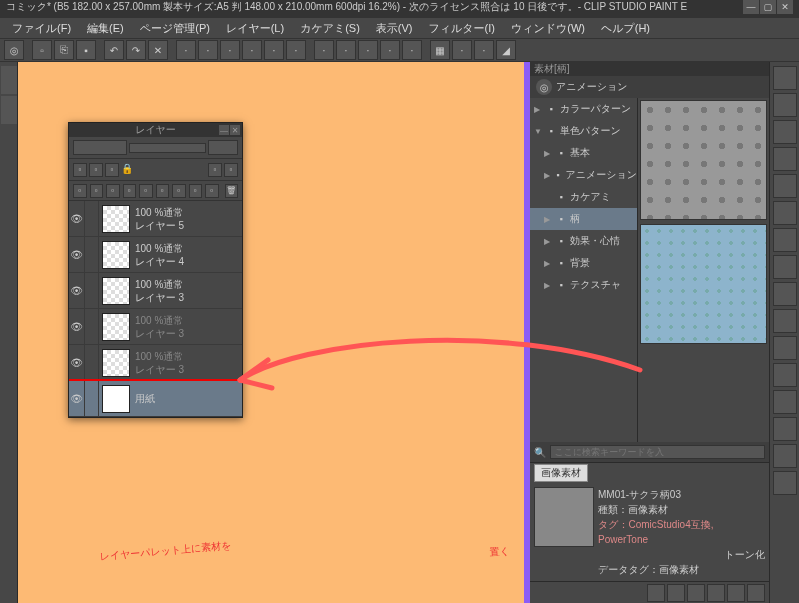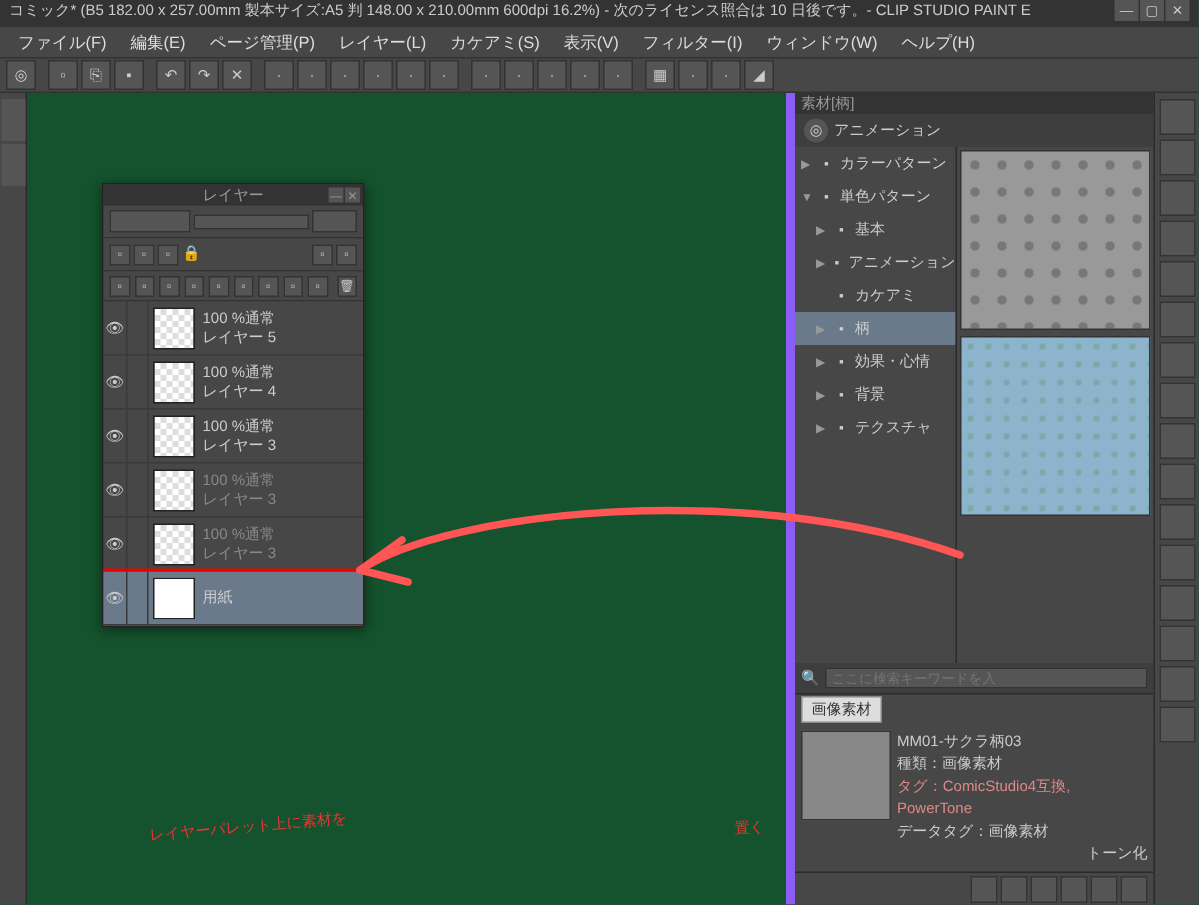--- a/index.html
+++ b/index.html
@@ -9,21 +9,21 @@
 .win-btns{display:flex;gap:1px}
 .win-btn{width:16px;height:14px;background:#555;color:#ccc;display:flex;align-items:center;justify-content:center;font-size:9px}
 .menubar{height:20px;background:#474747;display:flex;align-items:center;padding:0 4px}
 .menu-item{color:#ddd;padding:2px 8px;font-size:11px}
 .toolbar{height:24px;background:#474747;border-top:1px solid #333;border-bottom:1px solid #333;display:flex;align-items:center;padding:0 4px;gap:2px}
 .tbtn{width:20px;height:20px;background:#555;border:1px solid #333;display:flex;align-items:center;justify-content:center;color:#ccc;font-size:10px}
 .tbtn.sep{width:4px;background:none;border:none}
 .main{position:relative;height:541px;display:flex}
 .left-dock{width:18px;background:#474747;border-right:1px solid #2a2a2a;display:flex;flex-direction:column;gap:2px;padding-top:4px}
 .dock-tab{width:16px;height:28px;background:#555;margin-left:1px}
-.canvas-area{flex:1;background:#14532d;position:relative}
+.canvas-area{flex:1;background:#fdba74;position:relative}
 .right-panels{width:275px;background:#474747;display:flex}
 .material-panel{width:245px;background:#474747;border-left:6px solid #8b5cf6;display:flex;flex-direction:column}
 .right-dock{width:30px;background:#474747;border-left:1px solid #2a2a2a;display:flex;flex-direction:column;gap:3px;padding-top:4px;align-items:center}
 .rdock-btn{width:24px;height:24px;background:#555;border:1px solid #333}
 .panel-titlebar{height:14px;background:#333;color:#999;display:flex;align-items:center;padding:0 4px;font-size:9px}
 .panel-titlebar .flex{flex:1}
 .mat-header{height:22px;background:#3e3e3e;display:flex;align-items:center;padding:0 6px;color:#ccc;gap:4px}
 .mat-logo{width:16px;height:16px;border-radius:50%;background:#555;display:flex;align-items:center;justify-content:center}
 .mat-body{flex:1;display:flex;overflow:hidden}
 .mat-tree{width:108px;background:#474747;border-right:1px solid #2a2a2a;overflow:hidden}
@@ -306,22 +306,22 @@
       <div class="mat-footer">
         <div class="mat-tag">
           <span class="mat-tag-btn">画像素材</span>
         </div>
         <div class="mat-detail">
           <div class="mat-detail-thumb"></div>
           <div class="mat-detail-info">
             <div>MM01-サクラ柄03</div>
             <div><span>種類：</span><span>画像素材</span></div>
             <div style="color:#d88"><span>タグ：</span><span>ComicStudio4互換, PowerTone</span></div>
+            <div style="text-align:right">トーン化</div>
             <div><span>データタグ：</span><span>画像素材</span></div>
-            <div style="text-align:right">トーン化</div>
           </div>
         </div>
         <div class="mat-bottom-icons">
           <div class="mat-bico"></div>
           <div class="mat-bico"></div>
           <div class="mat-bico"></div>
           <div class="mat-bico"></div>
           <div class="mat-bico"></div>
           <div class="mat-bico"></div>
         </div>

